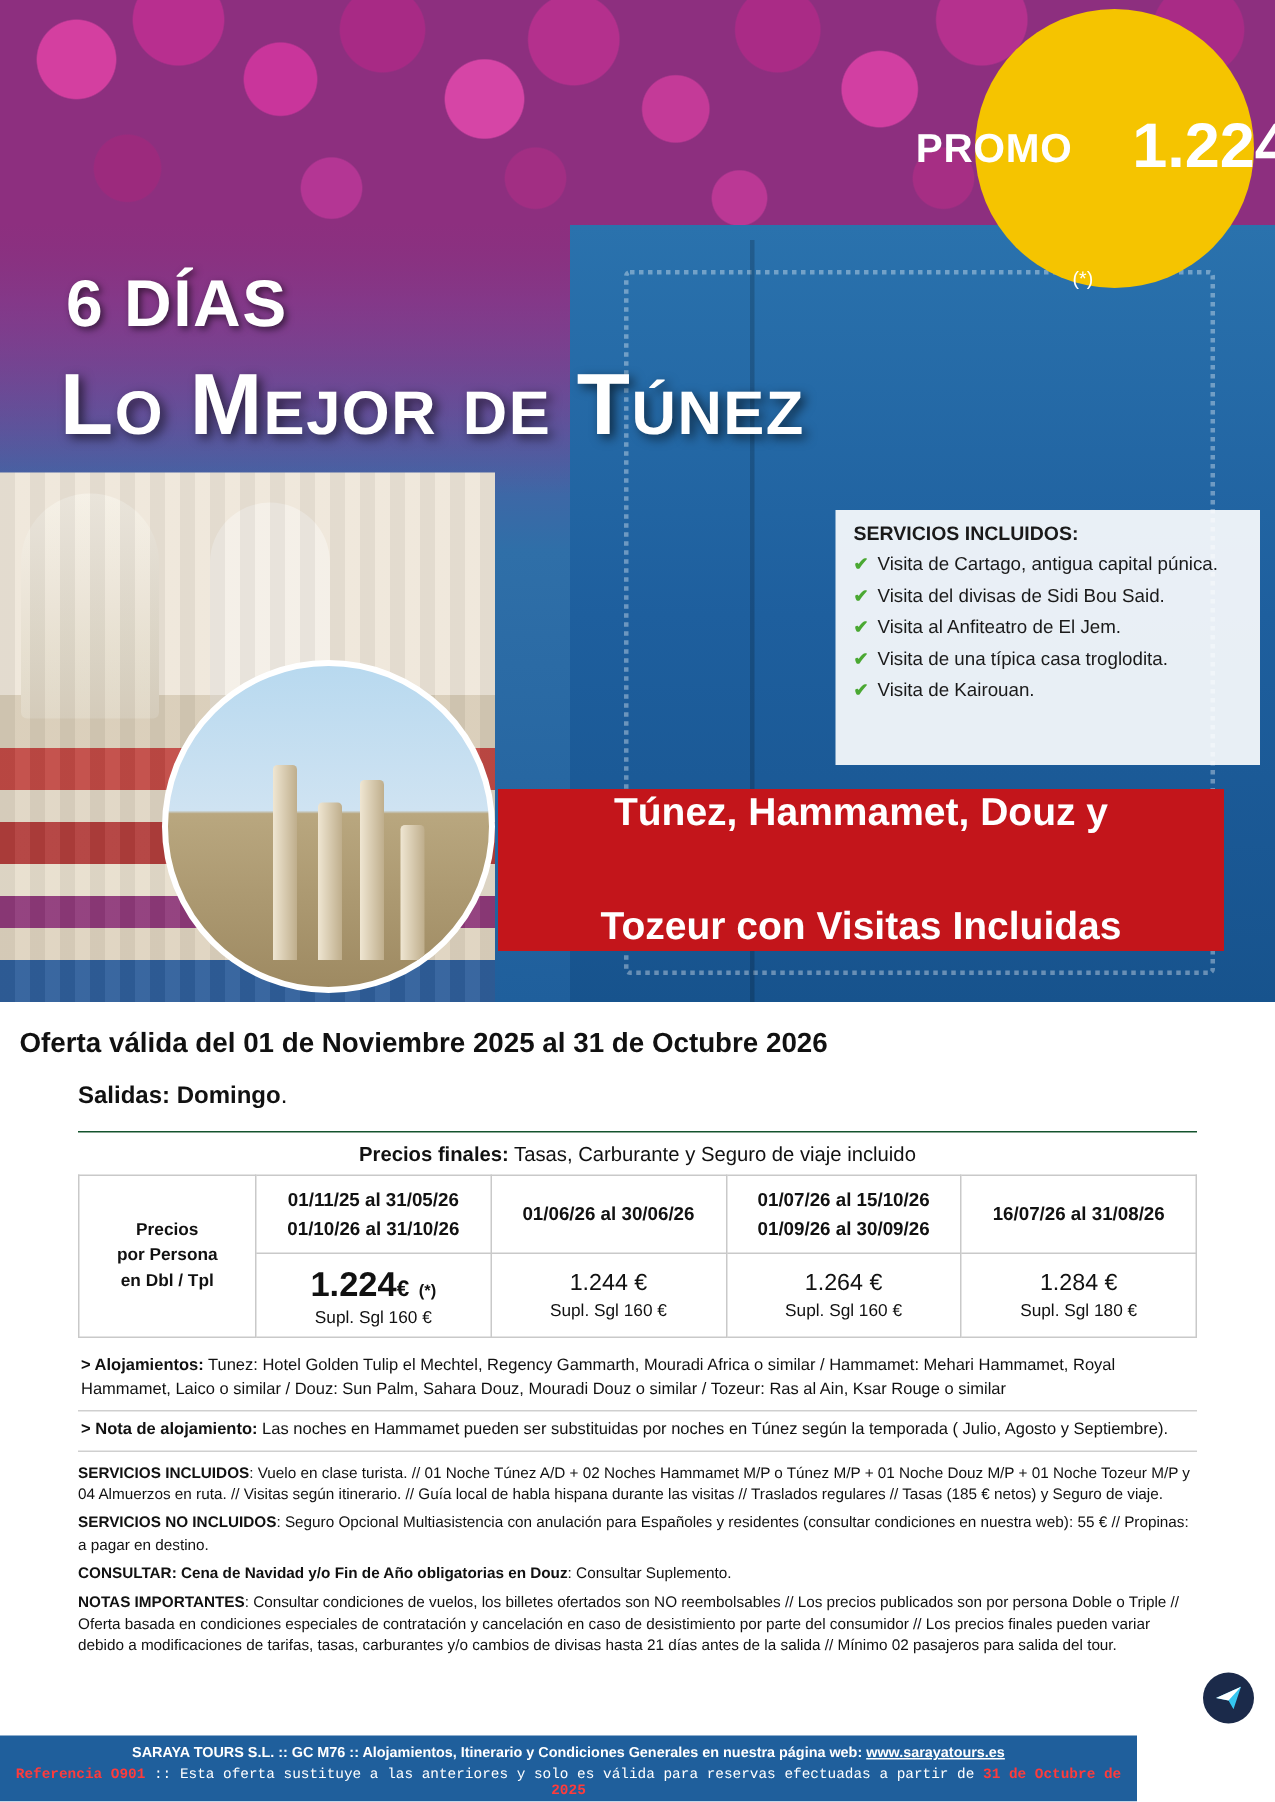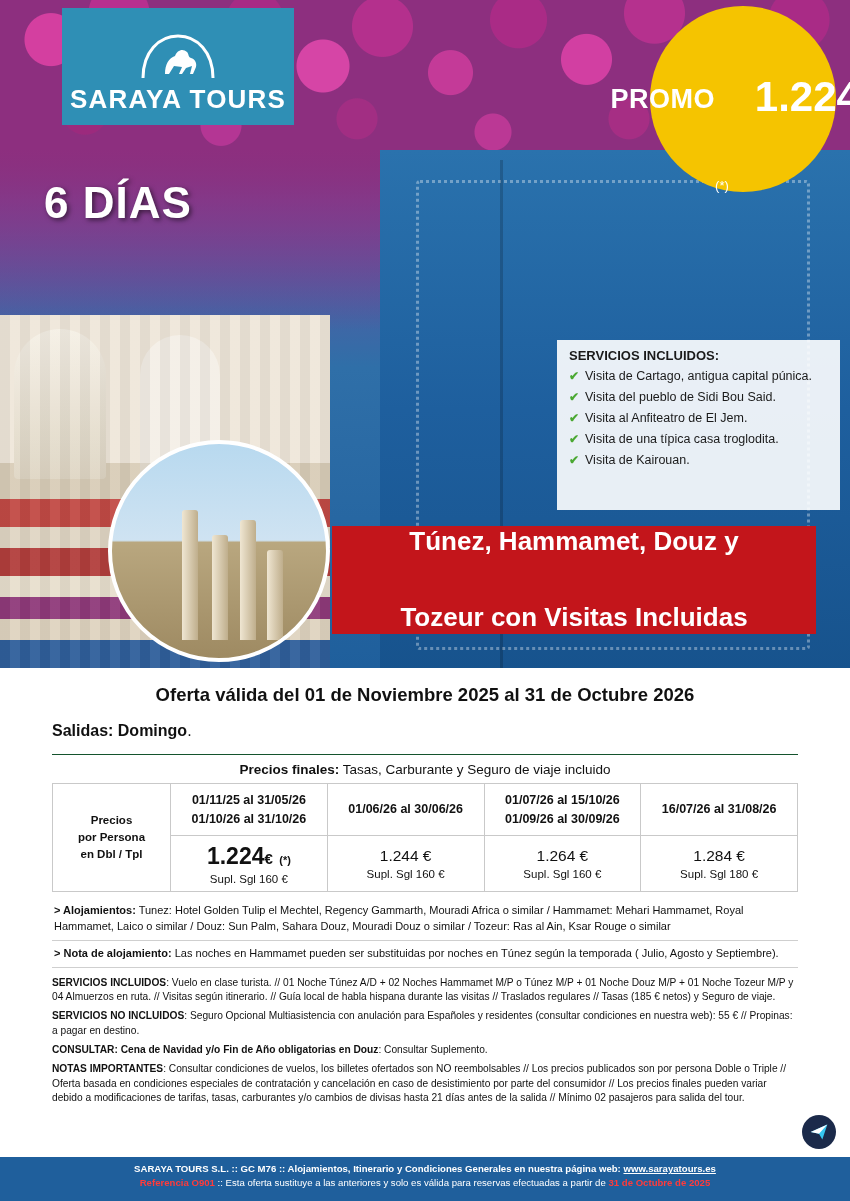--- a/index.html
+++ b/index.html
@@ -145,22 +145,23 @@
   .red-banner {
     position:absolute; left:332px; top:526px; width:484px; height:108px;
     background:#c3151b;
     display:flex; flex-direction:column; align-items:center; justify-content:space-between;
     color:#ffffff; text-align:center;
   }
   .red-banner div { font-size:26px; font-weight:bold; line-height:1.22; }
 
   
   .offer-line {
-    text-align:center; font-size:18.5px; font-weight:bold; color:#111;
+    text-align:left; font-size:18.5px; font-weight:bold; color:#111;
     margin-top:16px;
+    padding-left:13px;
   }
   .salidas {
     margin:16px 0 0 52px; font-size:16px; font-weight:bold; color:#111;
   }
   .salidas span.plain { font-weight:normal; }
 
   .precios-finales {
     text-align:center; font-size:13.5px; color:#111; margin-top:14px;
     border-top:1px solid #14532d; padding-top:7px; width:746px; margin-left:52px;
   }
@@ -185,27 +186,27 @@
     font-size:11px; line-height:1.45; color:#111;
   }
   .note b { font-weight:bold; }
 
   .fine { width:746px; margin-left:52px; margin-top:8px; }
   .fine p { margin:0 0 5px 0; font-size:10.2px; line-height:1.4; color:#111; }
   .fine b { font-weight:bold; }
 
   
   .footer {
-    position:absolute; left:0; bottom:0; width:850px; height:44px;
+    position:absolute; left:0; bottom:0; width:758px; height:44px;
     background:#1f5f9c; color:#ffffff; text-align:center;
     padding-top:6px;
   }
   .footer .l1 { font-size:9.6px; font-weight:bold; }
   .footer .l1 a { color:#ffffff; text-decoration:underline; }
-  .footer .l2 { font-size:9.6px; margin-top:3px; color:#ffffff; }
+  .footer .l2 { font-size:9.6px; margin-top:3px; color:#ffffff;font-family:Liberation Mono, monospace; }
   .footer .l2 .ref { color:#ff3b3b; font-weight:bold; }
   .footer .l2 .red { color:#ff3b3b; font-weight:bold; }
 
   .badge-icon {
     position:absolute; right:14px; bottom:52px; width:34px; height:34px;
     border-radius:50%; background:#1b2a4a;
     display:flex; align-items:center; justify-content:center;
   }
   .badge-icon svg { width:20px; height:20px; }
 </style>
@@ -217,44 +218,36 @@
   <div class="door"></div>
   <div class="photo-left"></div>
 
   <div class="circle-photo">
     <div class="col c1"></div>
       <div class="col c2"></div>
       <div class="col c3"></div>
       <div class="col c4"></div>
   </div>
 
-  <div class="logo-box">
-    <span class="logo-mark">
-      <svg viewBox="0 0 86 52" width="86" height="52">
-        <path d="M8 48 C8 22 24 6 43 6 C62 6 78 22 78 48" fill="none" stroke="#ffffff" stroke-width="3"></path>
-        <path d="M30 44 c0-10 4-16 10-18 c2-6 8-8 12-4 c2 2 1 5 4 6 c4 1 6 5 5 9 l-3 7 l-3 0 l2-8 l-6 2 l-4 6 l-3 0 l3-7 l-8-1 l-5 8 z" fill="#ffffff"></path>
-      </svg>
-    </span>
-    <span class="logo-text">SARAYA TOURS</span>
-  </div>
 
   <div class="promo">
     <span class="promo-label">PROMO</span>
     <span class="promo-star">(*)</span>
     <span class="promo-price">
       <span>1.224</span><span class="eur">€</span>
     </span>
   </div>
 
   <div class="dias">6 DÍAS</div>
+  <div class="title-main">Lo Mejor de Túnez</div>
 
   <div class="svc-box">
     <div class="svc-title">SERVICIOS INCLUIDOS:</div>
     <div class="svc-item"><span class="tick">✔</span><span>Visita de Cartago, antigua capital púnica.</span></div>
-    <div class="svc-item"><span class="tick">✔</span><span>Visita del pueblo de Sidi Bou Said.</span></div>
+    <div class="svc-item"><span class="tick">✔</span><span>Visita del divisas de Sidi Bou Said.</span></div>
     <div class="svc-item"><span class="tick">✔</span><span>Visita al Anfiteatro de El Jem.</span></div>
     <div class="svc-item"><span class="tick">✔</span><span>Visita de una típica casa troglodita.</span></div>
     <div class="svc-item"><span class="tick">✔</span><span>Visita de Kairouan.</span></div>
   </div>
 
   <div class="red-banner">
     <div>Túnez, Hammamet, Douz y</div>
     <div>Tozeur con Visitas Incluidas</div>
   </div>
 </div>

